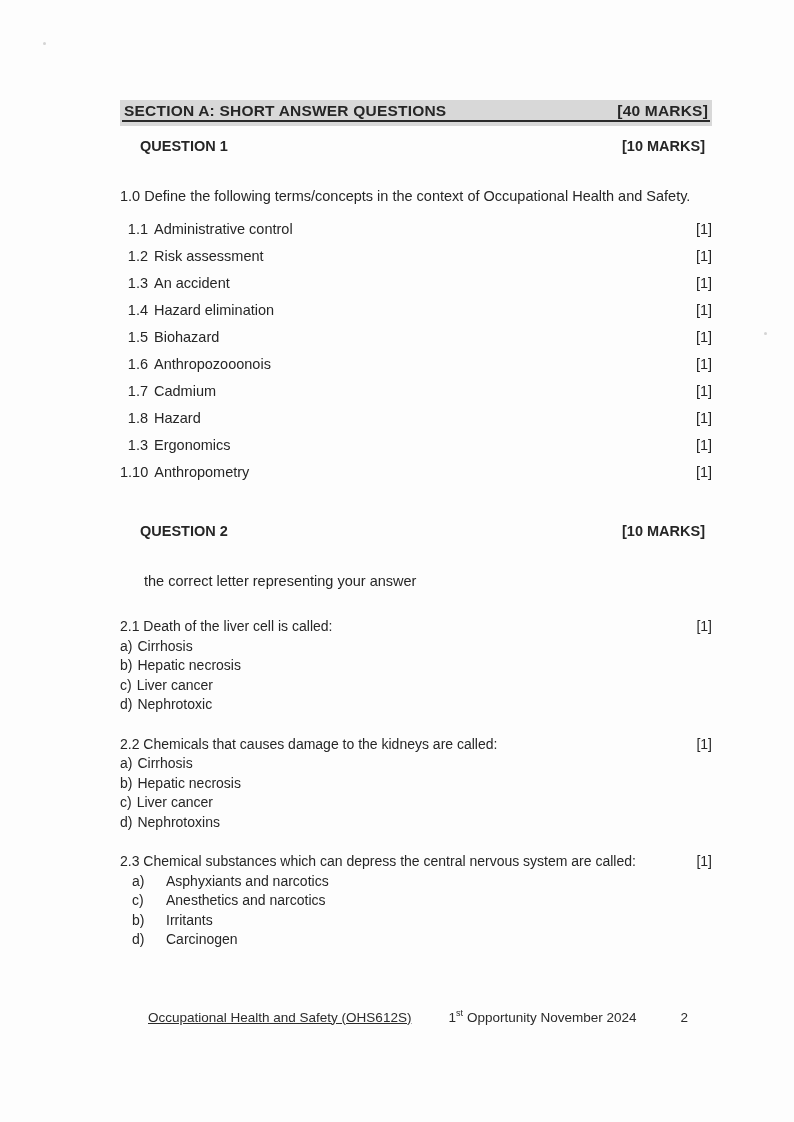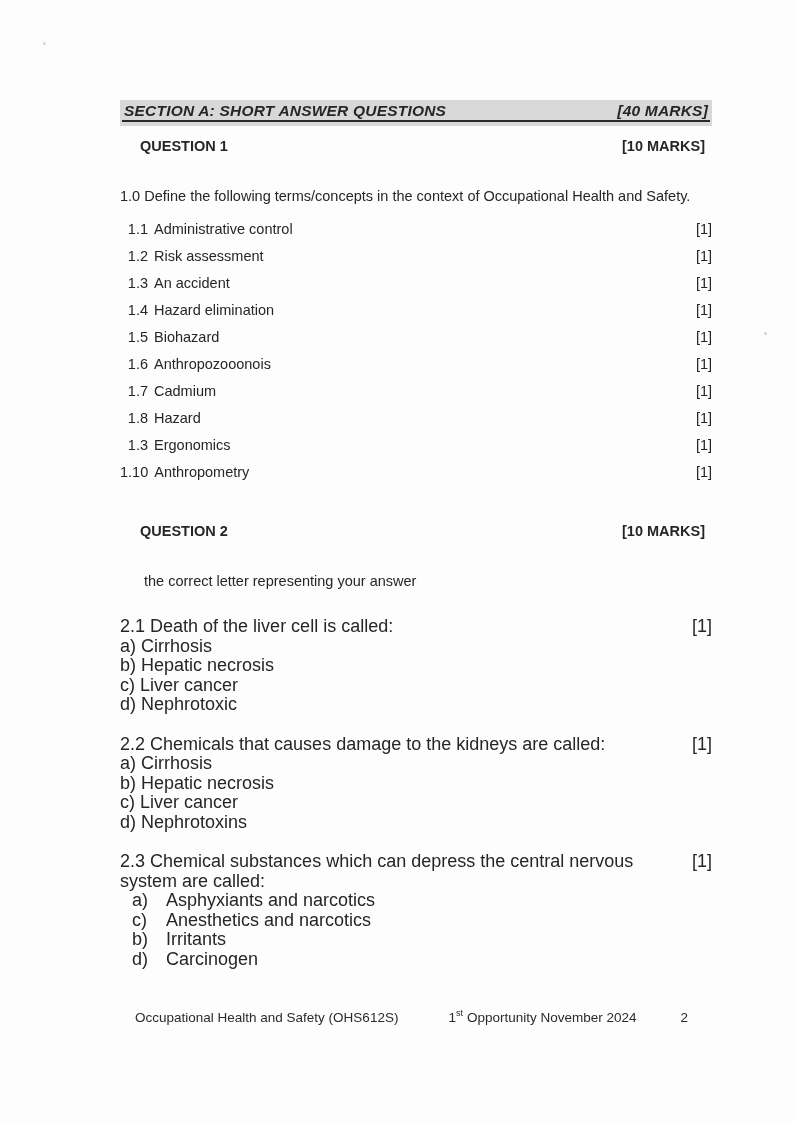--- a/index.html
+++ b/index.html
@@ -26,21 +26,20 @@
   }
   .section-bar-inner {
     display: flex;
     justify-content: space-between;
     align-items: baseline;
     border-bottom: 2px solid #2a2a2a;
     padding: 1px 2px 0 2px;
     font-size: 15.5px;
     font-weight: bold;
     letter-spacing: 0.2px;
-    font-style: italic;
   }
   
   .q-header {
     display: flex;
     justify-content: space-between;
     font-weight: bold;
     font-size: 14.5px;
     margin-top: 12px;
     margin-left: 20px;
   }
@@ -64,21 +63,21 @@
   .def-num {
     display: inline-block;
     min-width: 28px;
     text-align: right;
     margin-right: 6px;
   }
   
   .q2-block { margin-top: 38px; }
   .mcq {
     margin-top: 20px;
-    font-size: 18px;
+    font-size: 14px;
     line-height: 19.5px;
   }
   .mcq-head {
     display: flex;
     justify-content: space-between;
   }
   .opt-letter { display: inline-block; margin-right: 5px; }
   .mcq.wide .opt { padding-left: 12px; }
   .mcq.wide .opt-letter { min-width: 26px; margin-right: 8px; }
   .marks { white-space: nowrap; }
@@ -86,21 +85,21 @@
   .footer {
     position: absolute;
     left: 120px;
     right: 82px;
     top: 1008px;
     display: flex;
     align-items: baseline;
     font-size: 13.5px;
     color: #2b2b2b;
   }
-  .footer-course { margin-left: 15px; }
+  .footer-course { margin-left: 28px; text-decoration: underline; }
   .footer-right {
     margin-left: auto;
     display: flex;
     gap: 44px;
     padding-right: 24px;
     align-items: baseline;
   }
   sup { font-size: 9px; }
   
   .speck {

